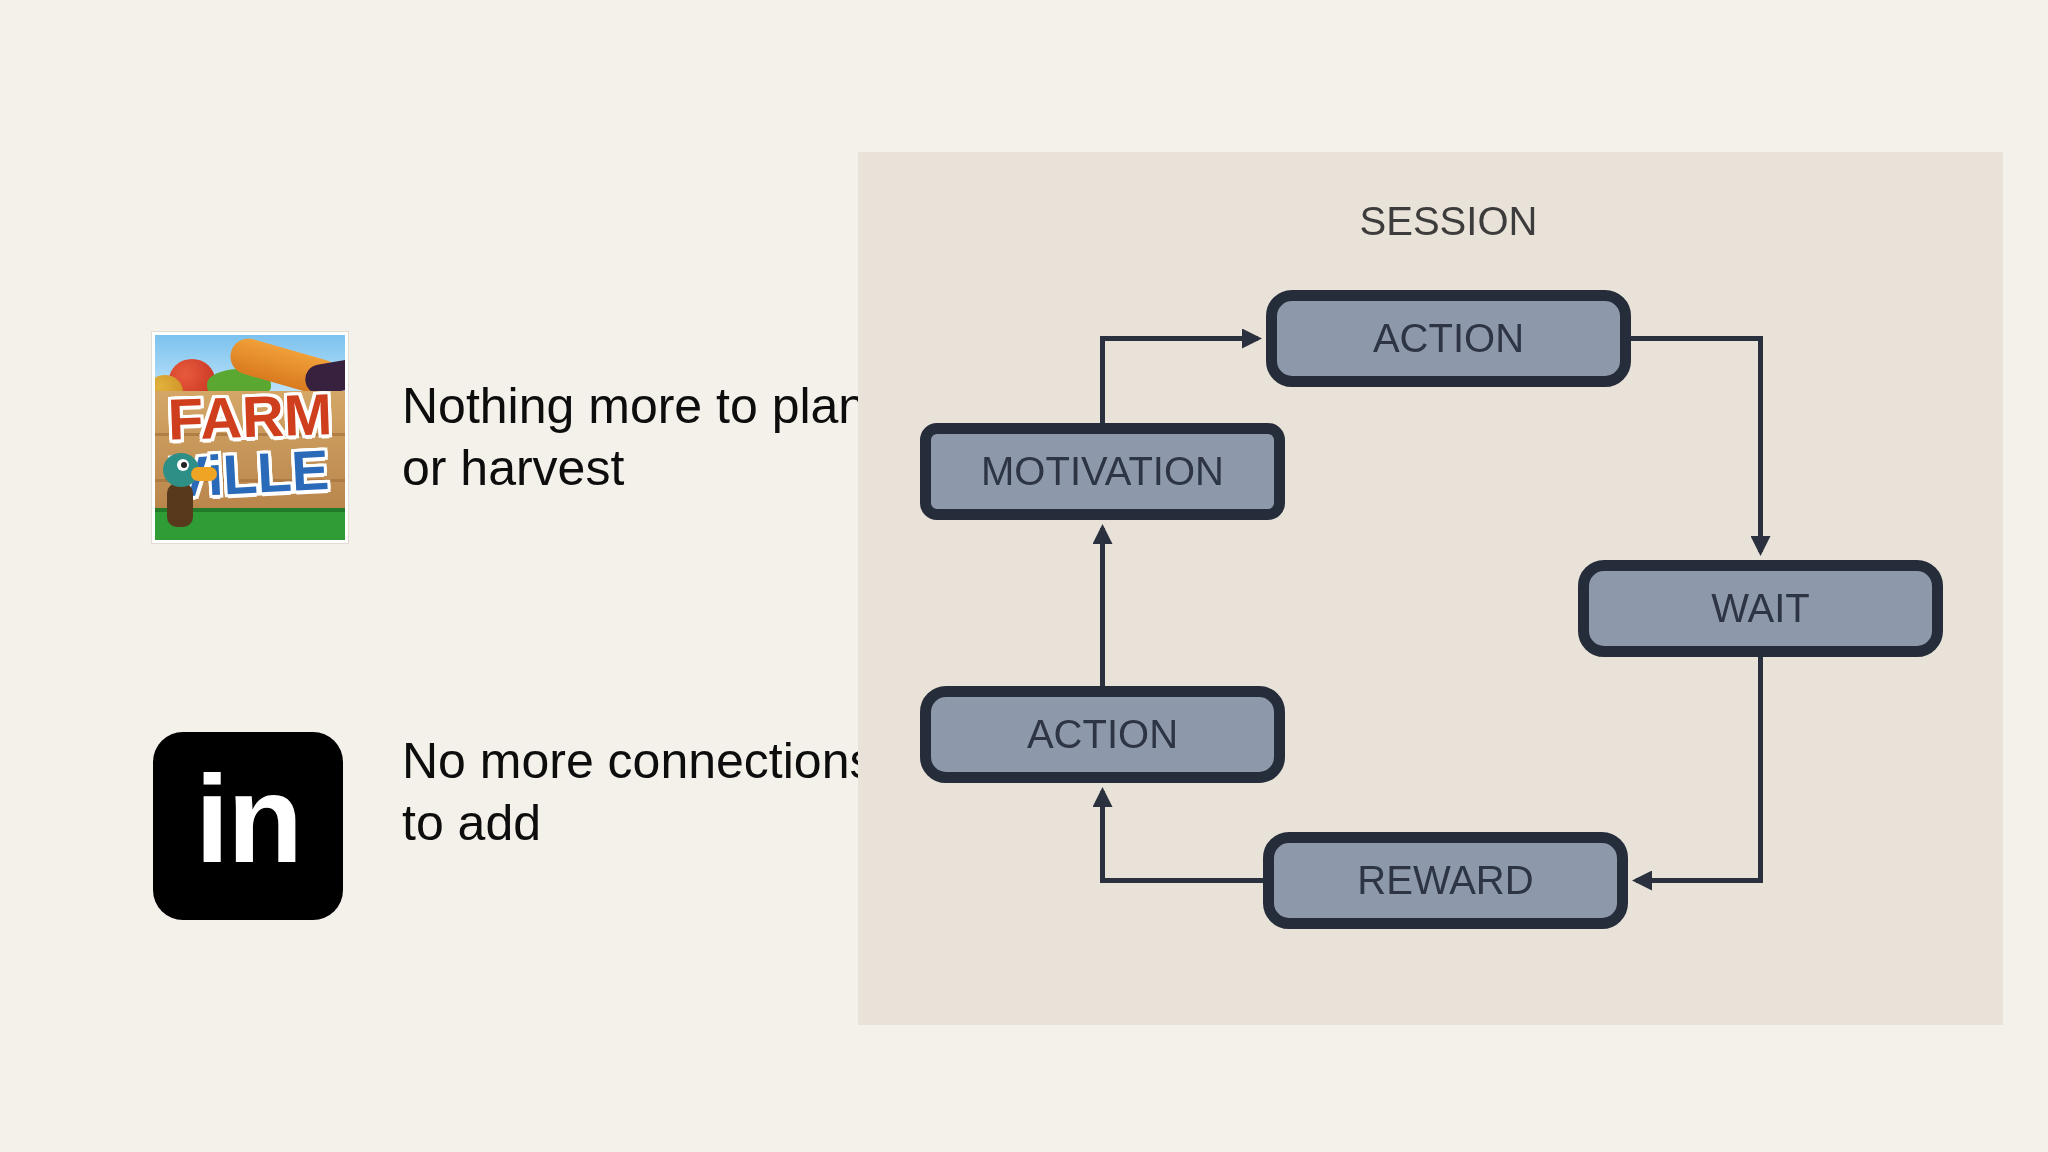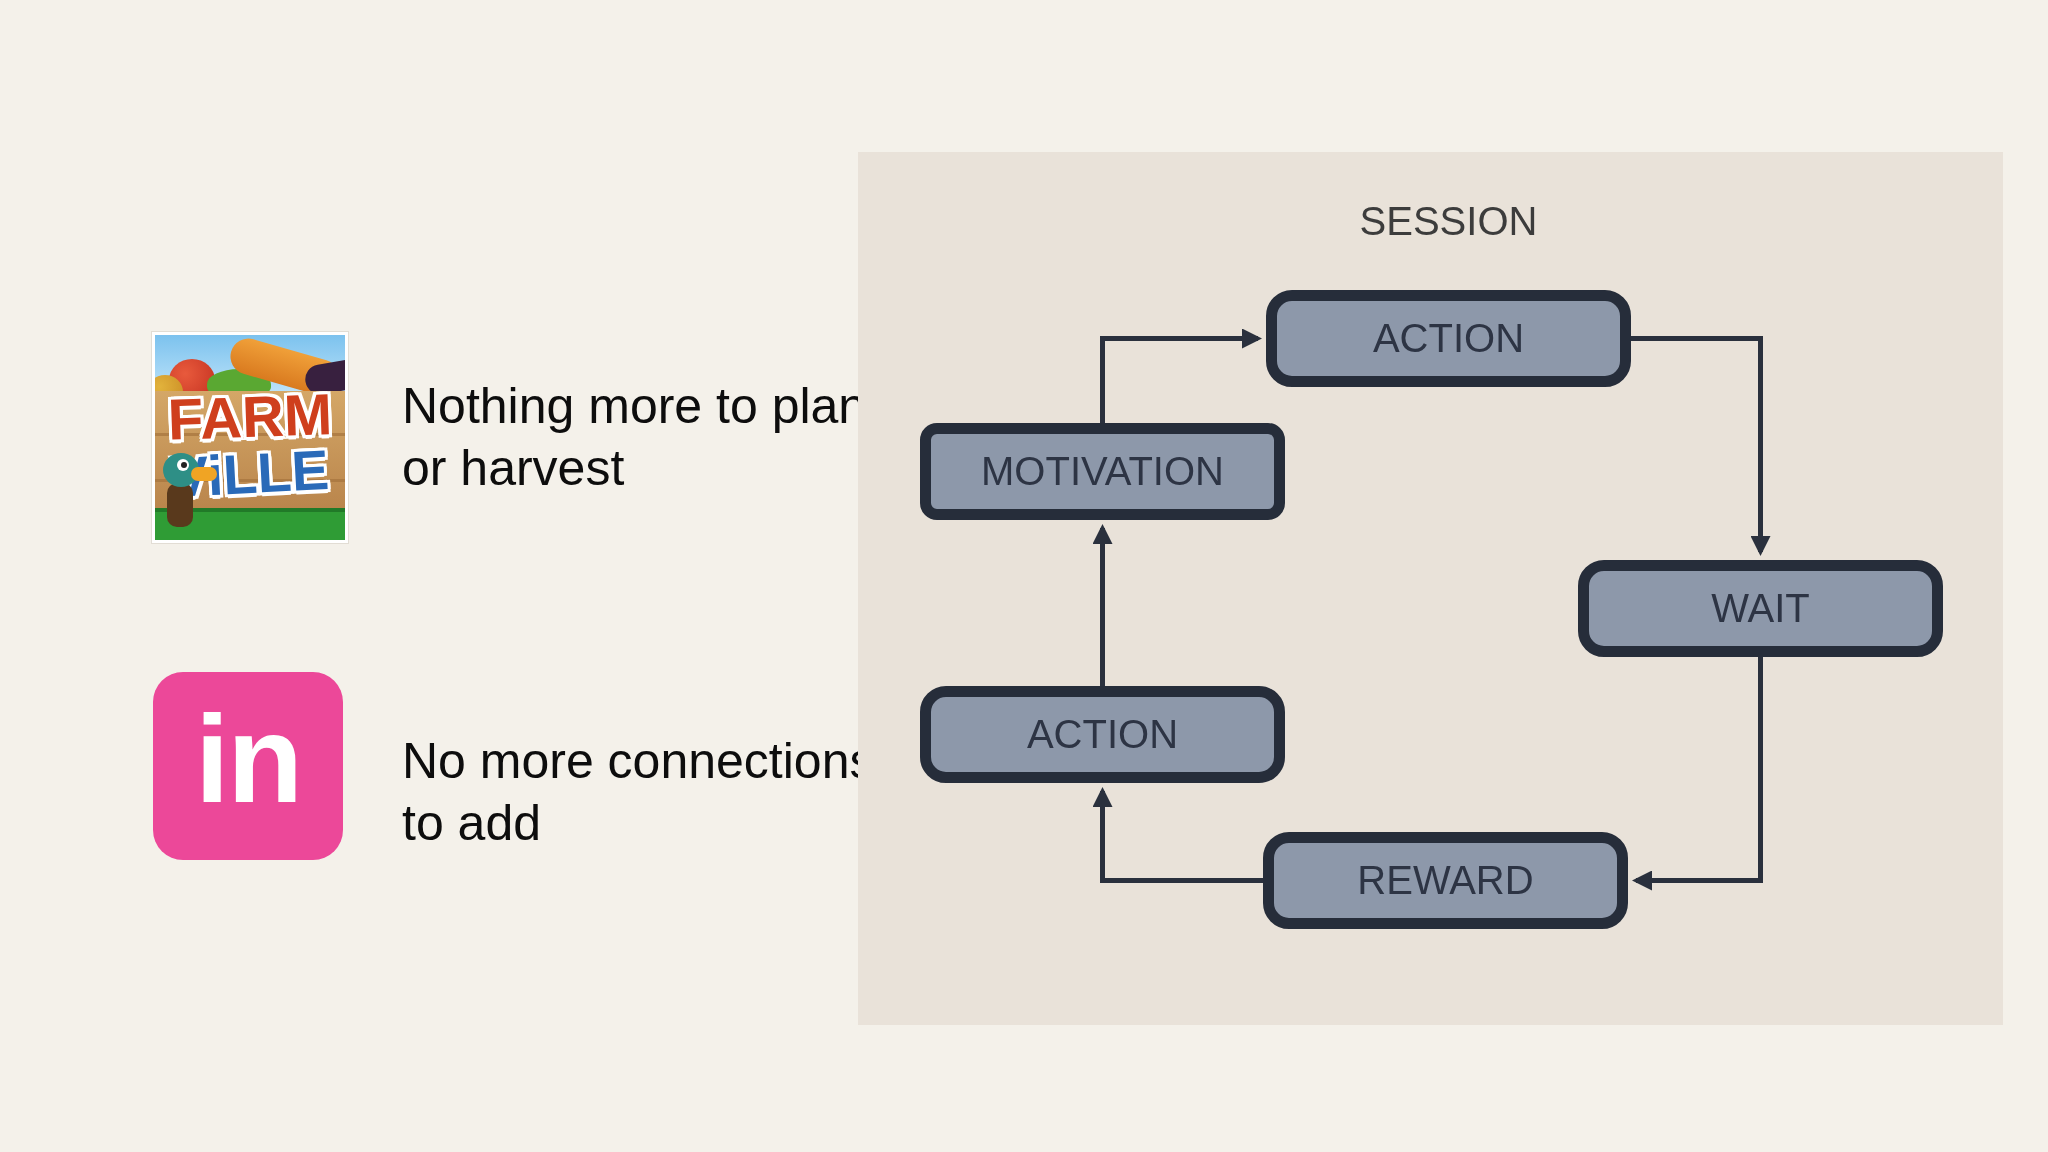--- a/index.html
+++ b/index.html
@@ -66,23 +66,23 @@
     border-radius: 50%; background: #fff; }
   .fv-duck-pupil { position: absolute; left: 26px; top: 127px; width: 6px; height: 6px;
     border-radius: 50%; background: #222; }
   .fv-duck-beak { position: absolute; left: 36px; top: 132px; width: 26px; height: 14px;
     border-radius: 7px; background: #f0a424; }
   .fv-duck-body { position: absolute; left: 12px; top: 148px; width: 26px; height: 44px;
     border-radius: 10px; background: #59391c; }
 
   
   .li-logo {
-    position: absolute; left: 153px; top: 672px;
+    position: absolute; left: 153px; top: 732px;
     width: 190px; height: 188px;
-    background: #ec4899;
+    background: #000000;
     border-radius: 30px;
     display: flex; align-items: center; justify-content: center;
   }
   .li-glyph {
     color: #ffffff; font-weight: bold; font-size: 124px;
     letter-spacing: -2px; line-height: 1; padding-bottom: 14px;
   }
 
   
   .panel {

